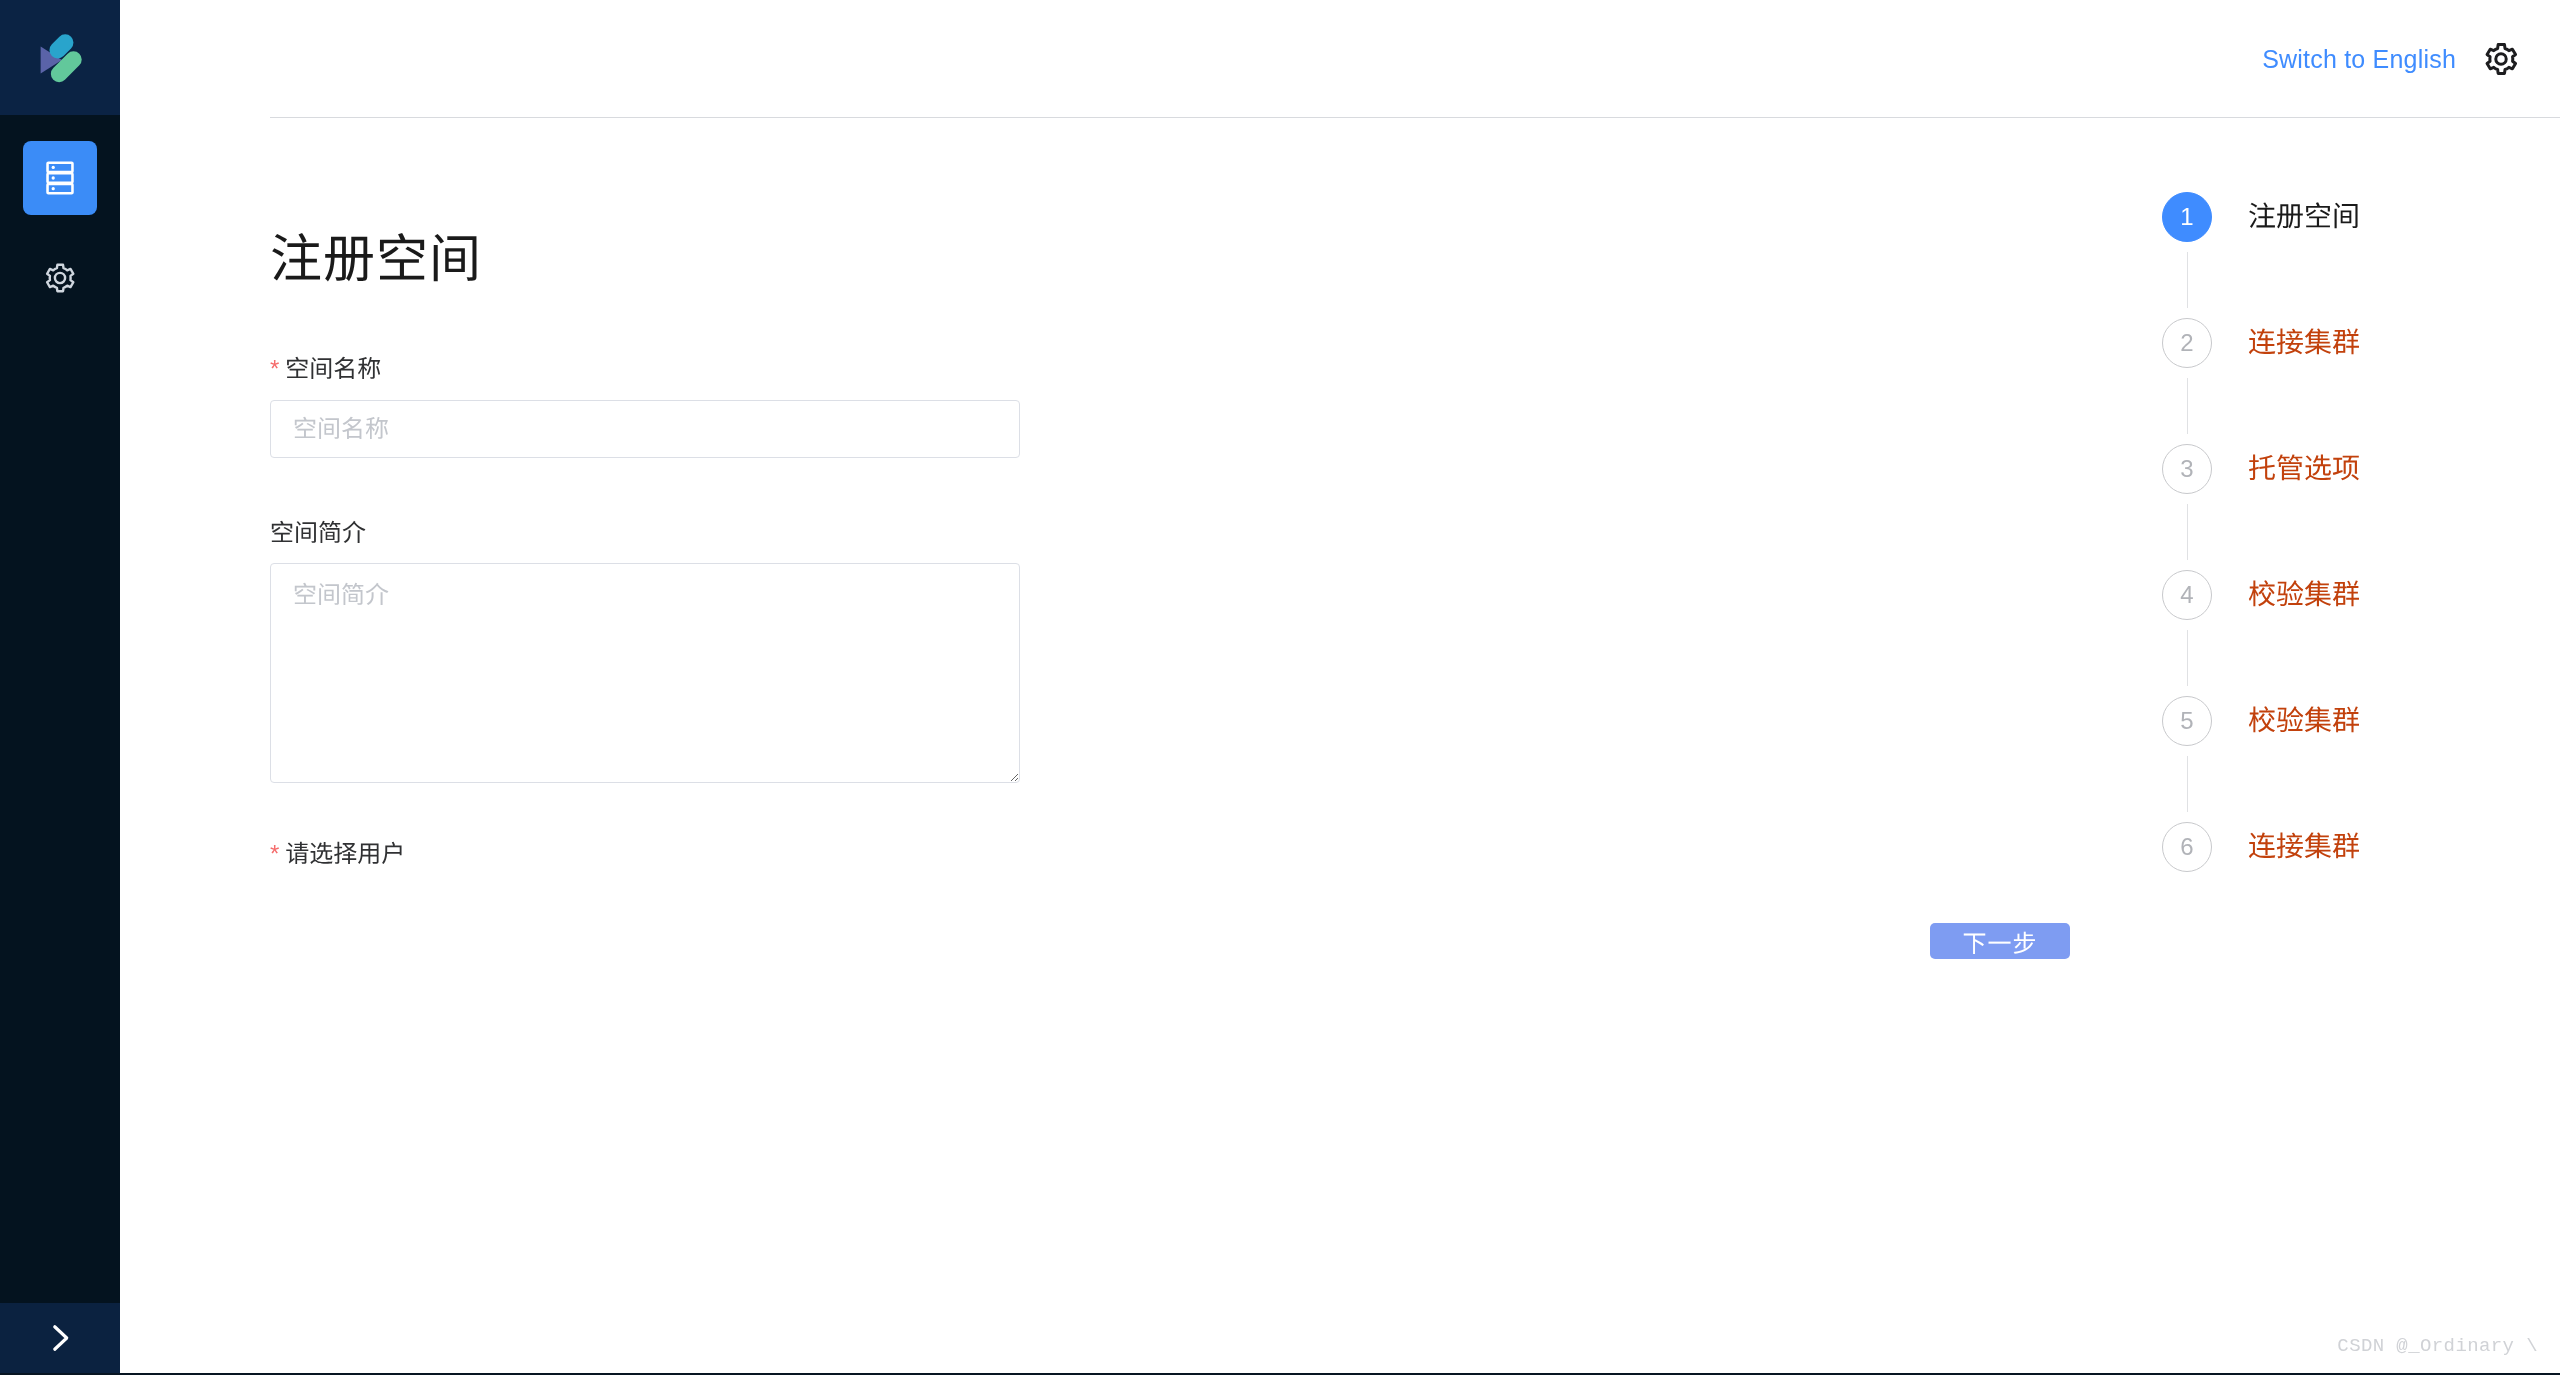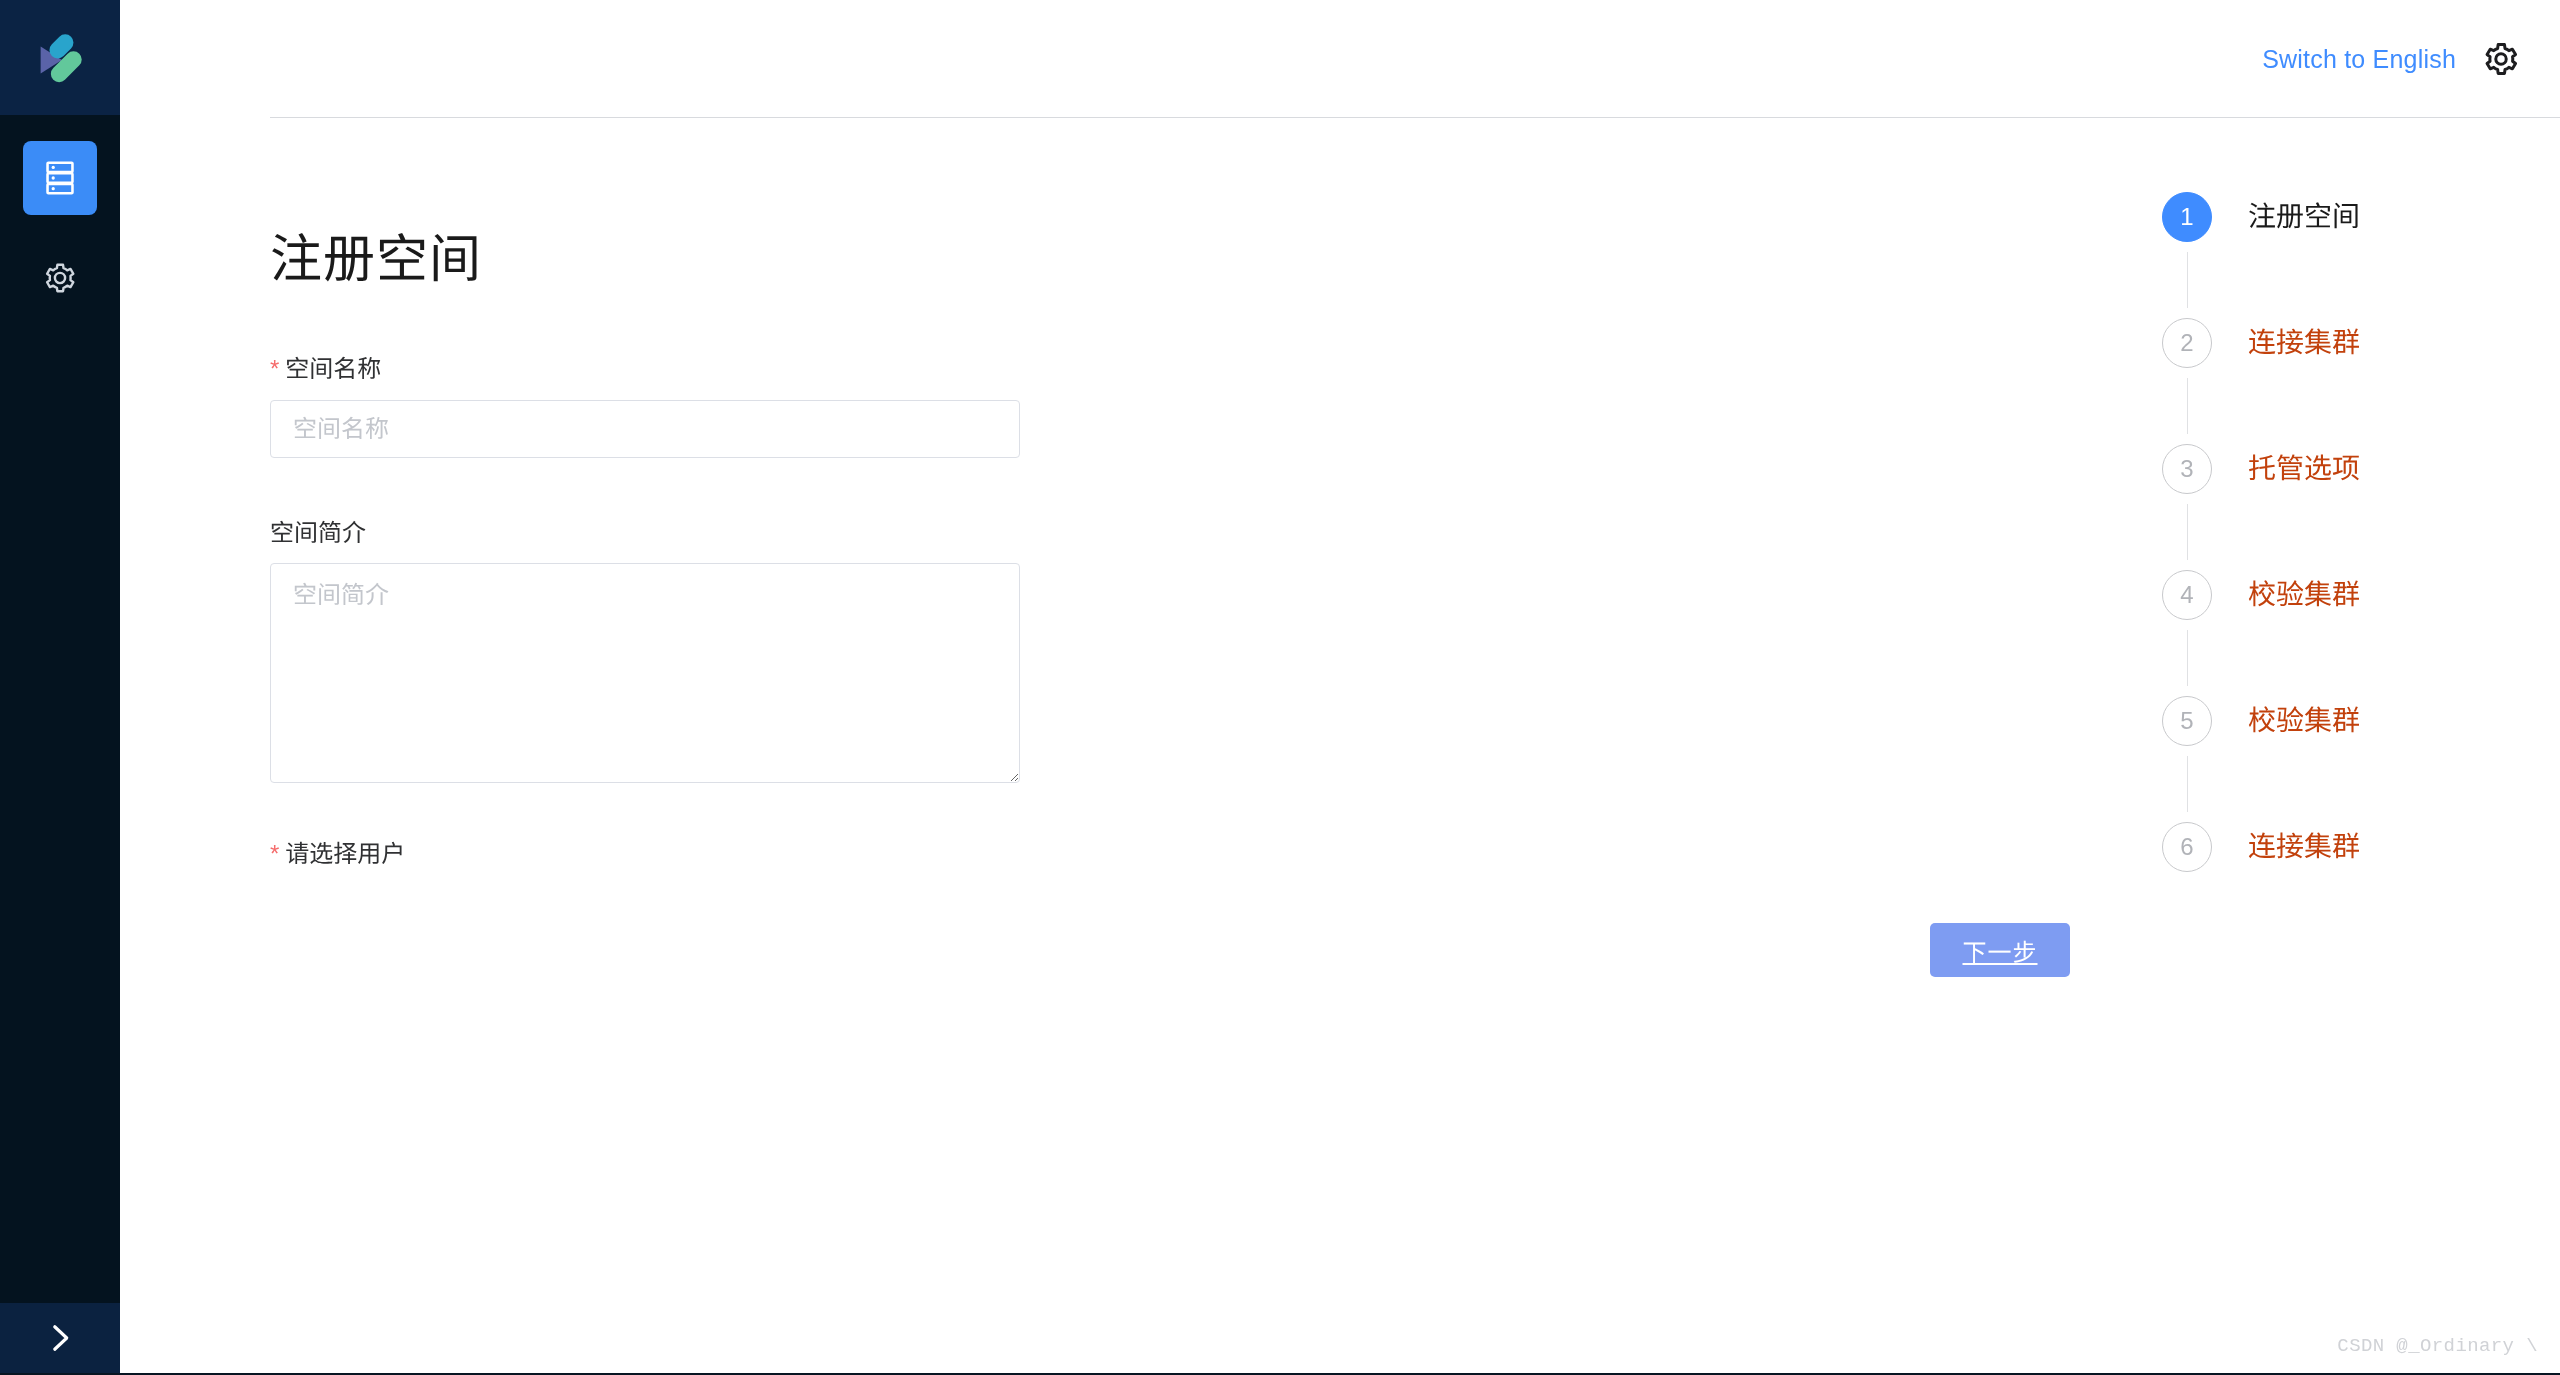--- a/index.html
+++ b/index.html
@@ -101,25 +101,25 @@
     outline:none;display:block;resize:vertical;
   }
   .text-area::placeholder{color:#c3c6cc;}
 
   .gap-a{height:42px;}
   .gap-b{height:38px;}
 
   
   #next-btn{
     position:absolute;left:1810px;top:805px;
-    width:140px;height:54px;border:none;border-radius:5px;
+    width:140px;height:36px;border:none;border-radius:5px;
     background:#7e9cf2;color:#ffffff;
     font-size:24px;letter-spacing:1px;cursor:pointer;
     font-family:"Liberation Sans","DejaVu Sans",sans-serif;
-    display:flex;align-items:center;justify-content:center;text-decoration:underline;
+    display:flex;align-items:center;justify-content:center;
   }
 
   
   #stepper{
     position:absolute;left:2042px;top:74px;width:330px;
   }
   .step{
     position:relative;height:126px;
     display:flex;align-items:flex-start;
   }

